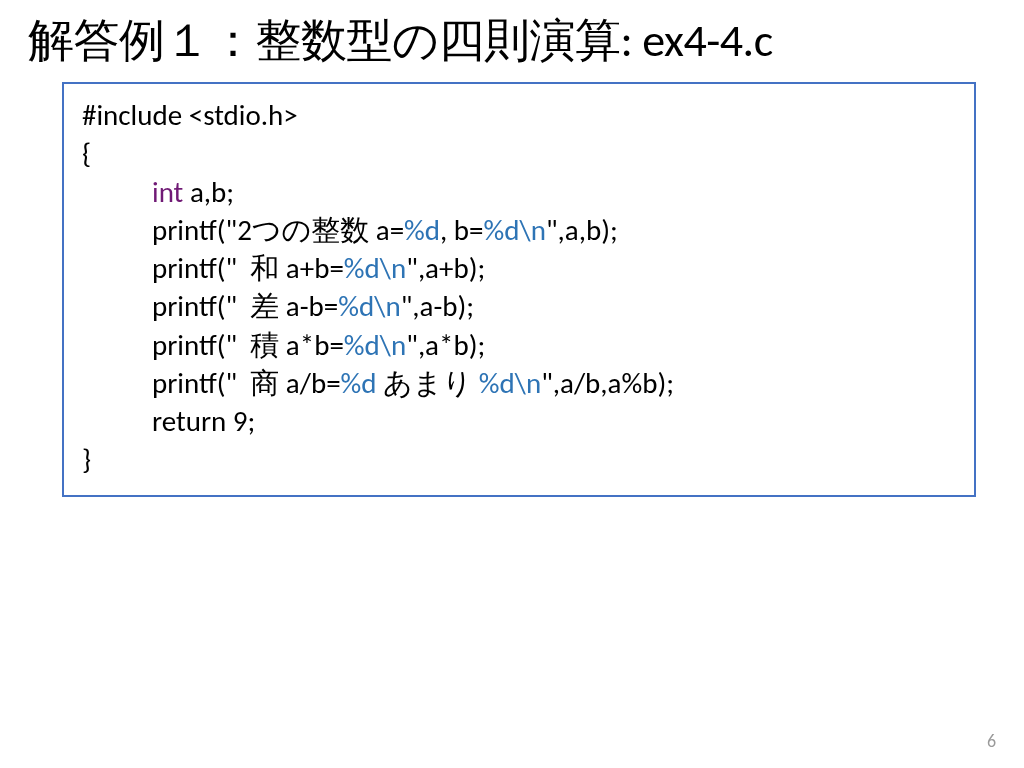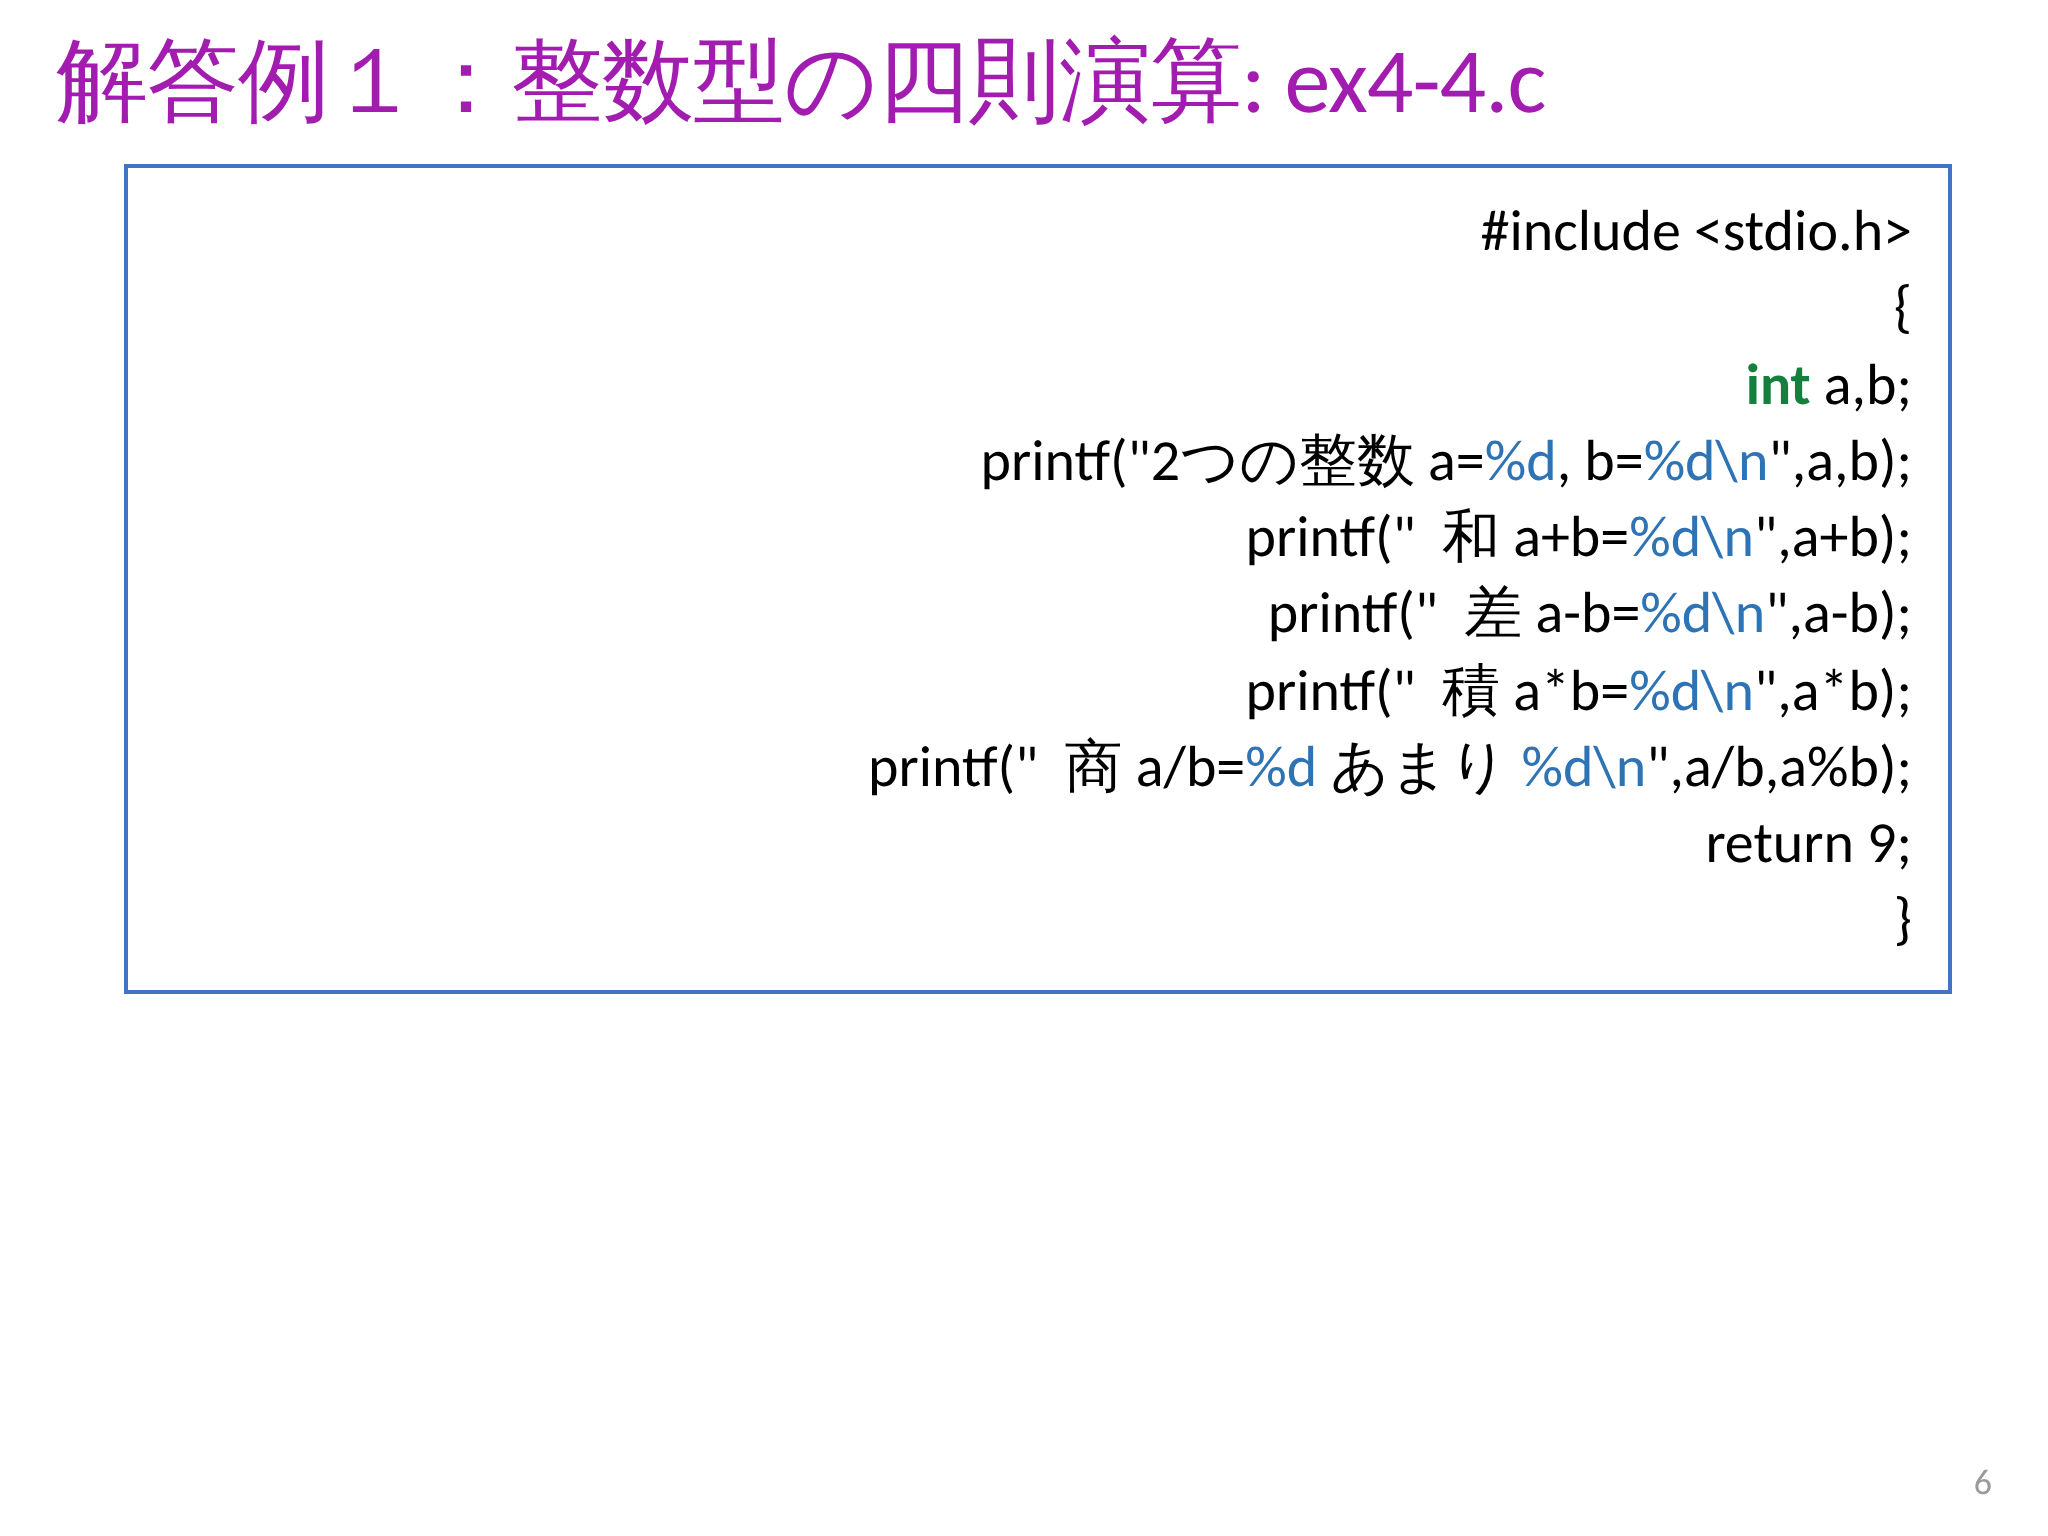--- a/index.html
+++ b/index.html
@@ -6,40 +6,39 @@
     body {
       width: 1024px;
       height: 768px;
       background: #ffffff;
       font-family: "Meiryo", "Yu Gothic", "Calibri", sans-serif;
       position: relative;
       overflow: hidden;
     }
     .title {
       font-size: 46px;
-      color: #a21caf;
+      color: #000000;
       padding: 10px 12px 10px 28px;
       letter-spacing: -0.5px;
       font-weight: 400;
     }
     .code-box {
       margin: 0 48px 0 62px;
       border: 2px solid #4472c4;
       padding: 12px 18px 16px 18px;
       background: #ffffff;
-      text-align: right;
     }
     .code-line {
       font-size: 29px;
       line-height: 1.32;
       color: #000000;
       white-space: pre;
       font-family: "Calibri", "Meiryo", sans-serif;
     }
-    .code-line .hl-red { color: #15803d; font-weight: bold; }
+    .code-line .hl-red { color: #701a75; }
     .code-line .hl-fmt { color: #2e74b5; }
     .indent { padding-left: 70px; }
     .page-num {
       position: absolute;
       bottom: 16px;
       right: 28px;
       font-size: 18px;
       color: #9a9a9a;
       font-family: "Calibri", sans-serif;
     }

